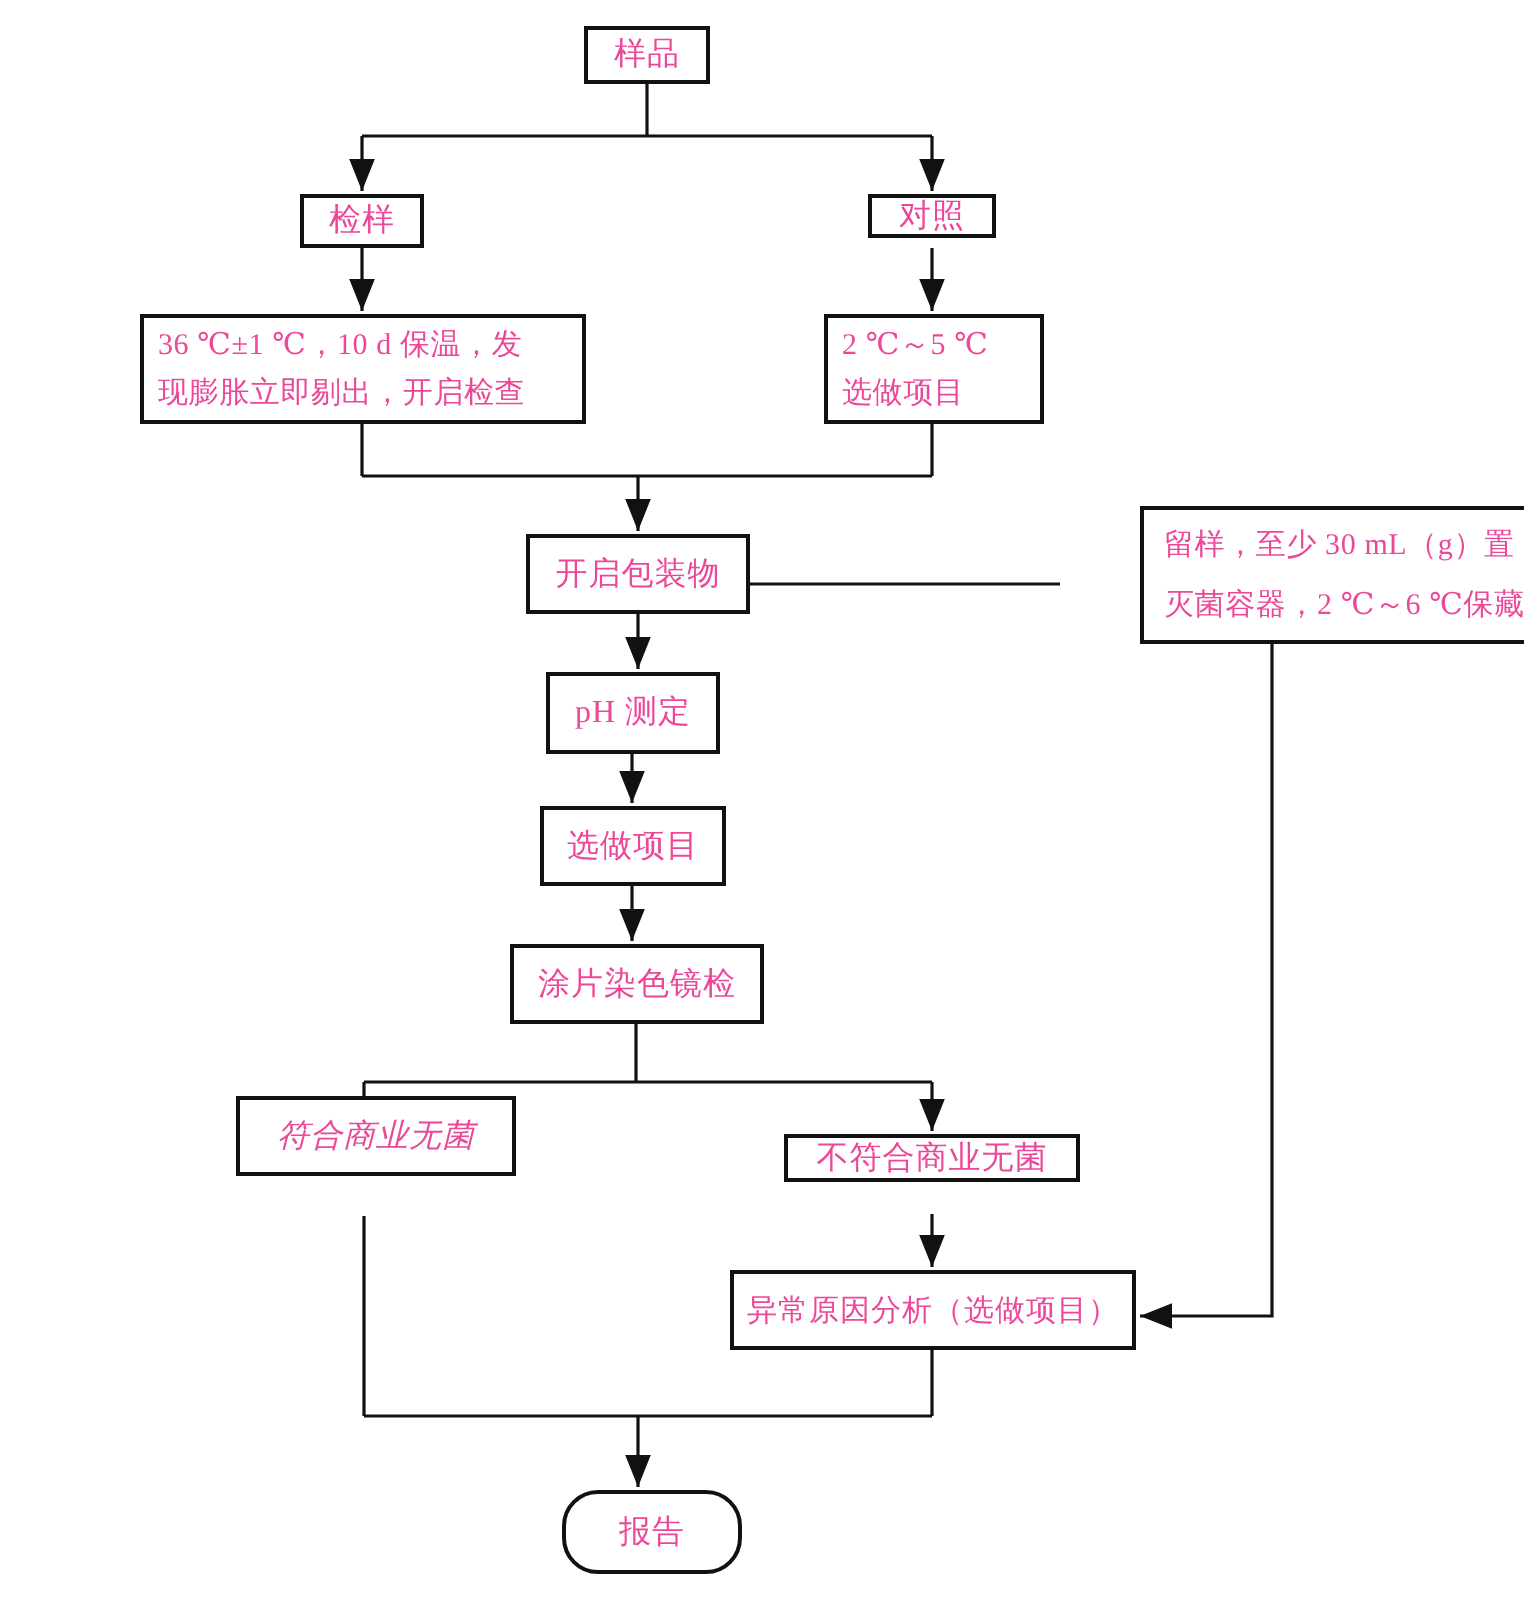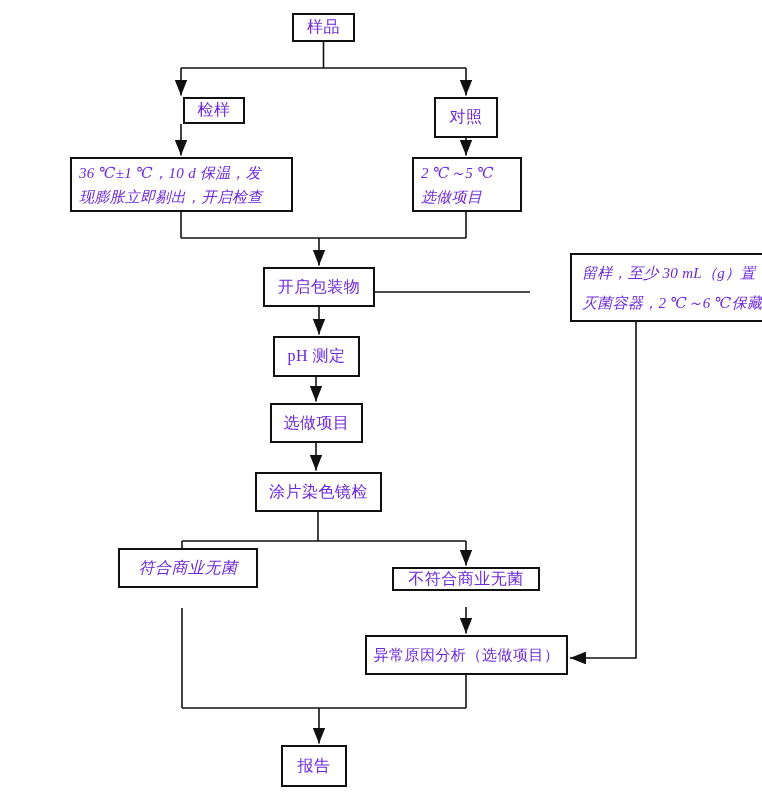--- a/index.html
+++ b/index.html
@@ -1,29 +1,29 @@
 <!DOCTYPE html>
 <html><head>
 <meta charset="utf-8">
 <title>Flowchart</title>
 <style>
   html,body { margin:0; padding:0; background:#ffffff; }
   #canvas {
     position:relative; width:762px; height:801px; background:#ffffff;
-    font-family:"Liberation Serif","DejaVu Serif",serif; color:#6d28d9;
+    font-family:"Liberation Serif","DejaVu Serif",serif; color:#ec4899;
   }
   #wires { position:absolute; left:0; top:0; width:762px; height:801px; }
   .node {
     position:absolute; box-sizing:border-box; background:#fff;
     border:2px solid #111; display:flex; align-items:center; justify-content:center;
     font-size:16px; letter-spacing:0.5px; text-align:center; white-space:nowrap;
   }
   .node.multi {
     flex-direction:column; align-items:flex-start; justify-content:center;
-    text-align:left; font-size:15px; letter-spacing:0.3px; padding:18px 7px;font-style:italic;
+    text-align:left; font-size:15px; letter-spacing:0.3px; padding:18px 7px;
   }
   .node.multi .ln { display:block; line-height:24px; }
   .node.multi.tall .ln { line-height:30px; }
 </style>
 </head>
 <body>
 
 <div id="canvas">
 
   <svg id="wires" viewBox="0 0 762 801" xmlns="http://www.w3.org/2000/svg">
@@ -64,23 +64,23 @@
 
       <line x1="182" y1="608" x2="182" y2="708"></line>
       <line x1="466" y1="675" x2="466" y2="708"></line>
       <line x1="182" y1="708" x2="466" y2="708"></line>
       <line x1="319" y1="708" x2="319" y2="743.5" marker-end="url(#arr)"></line>
     </g>
   </svg>
 
   <div class="node" style="left:292px; top:13px;  width:63px;  height:29px;">样品</div>
 
-  <div class="node" style="left:150px; top:97px;  width:62px;  height:27px;margin-left:33px;">检样</div>
+  <div class="node" style="left:150px; top:97px;  width:62px;  height:27px;">检样</div>
 
-  <div class="node" style="left:434px; top:97px;  width:64px;  height:41px;">对照</div>
+  <div class="node" style="left:434px; top:97px;  width:64px;  height:22px;">对照</div>
 
   <div class="node multi" style="left:70px; top:157px; width:223px; height:55px;">
     <span class="ln">36 ℃±1 ℃，10 d 保温，发</span>
     <span class="ln">现膨胀立即剔出，开启检查</span>
   </div>
 
   <div class="node multi" style="left:412px; top:157px; width:110px; height:55px;">
     <span class="ln">2 ℃～5 ℃</span>
     <span class="ln">选做项目</span>
   </div>
@@ -97,15 +97,15 @@
   <div class="node" style="left:270px; top:403px; width:93px;  height:40px;">选做项目</div>
 
   <div class="node" style="left:255px; top:472px; width:127px; height:40px;">涂片染色镜检</div>
 
   <div class="node" style="left:118px; top:548px; width:140px; height:40px;font-style:italic;">符合商业无菌</div>
 
   <div class="node" style="left:392px; top:567px; width:148px; height:24px;">不符合商业无菌</div>
 
   <div class="node" style="left:365px; top:635px; width:203px; height:40px; font-size:15px;">异常原因分析（选做项目）</div>
 
-  <div class="node" style="left:281px; top:745px; width:66px;  height:42px;">报告</div>
+  <div class="node" style="left:281px; top:745px; width:90px;  height:42px;border-radius:18px;">报告</div>
 
 </div>
 
 </body></html>

